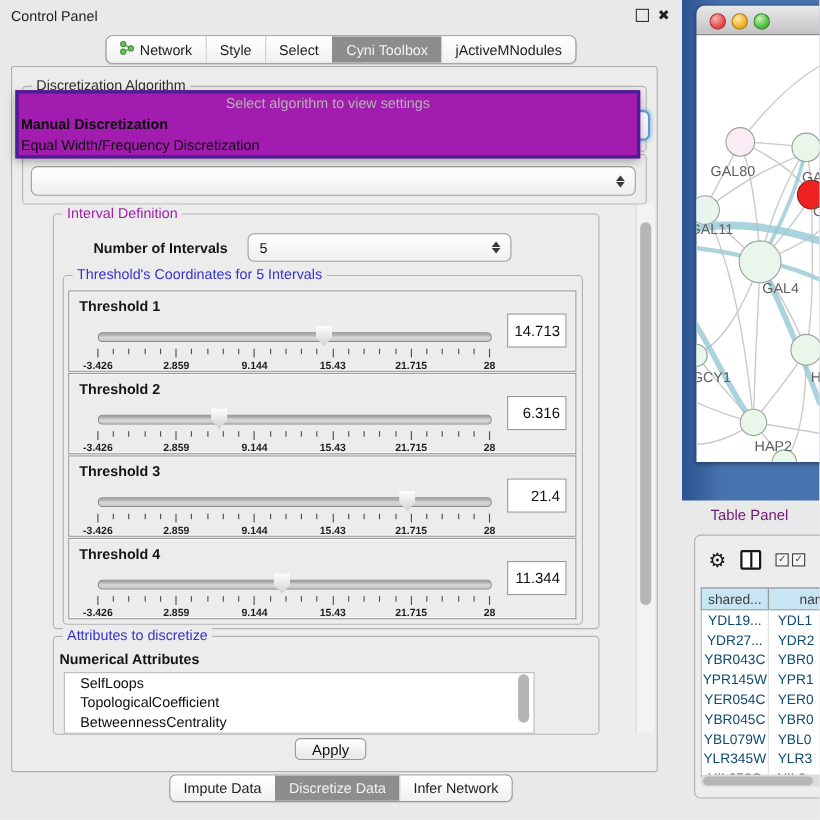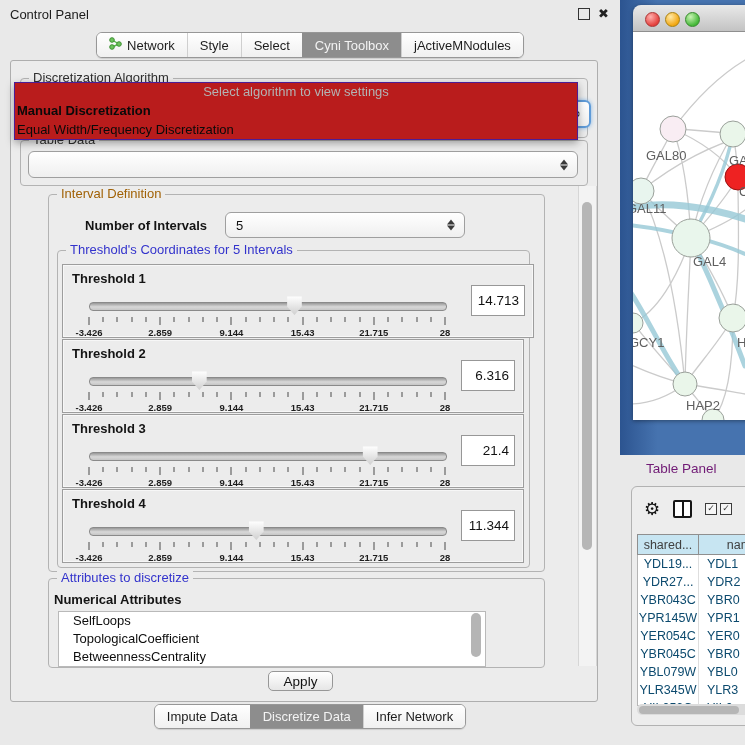--- a/index.html
+++ b/index.html
@@ -23,34 +23,34 @@
   .tab:first-child{border-left:none;}
   .tab.sel{background:#8d8d8d;color:#f3f3f3;border-left-color:#8d8d8d;}
 
   
   .content{left:10px;top:60px;width:586px;height:640px;background:#ececec;
            border:1px solid #aeaeae;border-radius:3px;}
 
   
   .group{position:absolute;border:1px solid #b3b3b3;border-radius:4px;}
   .group>.legend{position:absolute;top:-9px;left:8px;background:#ececec;padding:0 4px;font-size:13px;color:#2f2f2f;}
-  .legend.green{color:#a16207;}
+  .legend.green{color:#a21caf;}
   .legend.blue{color:#3333cc;}
 
   
   .combo{position:absolute;background:linear-gradient(#ffffff,#efefef);border:1px solid #9f9f9f;
          border-radius:6px;font-size:13px;color:#111;display:flex;align-items:center;padding-left:10px;}
   .combo .stepper{position:absolute;right:9px;top:50%;transform:translateY(-50%);display:flex;flex-direction:column;gap:1px;}
   .combo .stepper i{width:0;height:0;border-left:4px solid transparent;border-right:4px solid transparent;}
   .combo .stepper i.up{border-bottom:5px solid #3a3a3a;}
   .combo .stepper i.dn{border-top:5px solid #3a3a3a;}
   .combo.focused{border:2px solid #5f9bd8;box-shadow:0 0 4px #86b7e6;}
 
   
-  .popup{left:14px;top:82px;width:562px;height:56px;background:#b91c1c;border:1px solid #4c1d95;
+  .popup{left:14px;top:82px;width:562px;height:56px;background:#a21caf;border:3px solid #4c1d95;
          box-shadow:0 3px 8px rgba(0,0,0,.35);z-index:50;}
   .popup .prompt{height:18px;text-align:center;font-size:13px;color:#b3b3b3;padding-top:1px;}
   .popup .opt{font-size:13px;color:#0a0a0a;padding:1px 2px;height:17px;}
   .popup .opt.bold{font-weight:bold;}
 
   
   .vtrack{background:#f3f3f3;border-left:1px solid #d6d6d6;border-right:1px solid #d6d6d6;}
   .vthumb,.hthumb{background:#b6b6b6;border-radius:6px;}
 
   
@@ -194,21 +194,21 @@
     <span class="stepper">
         <i class="up"></i>
         <i class="dn"></i>
       </span>
   </div>
 
   <div class="group" style="left:57px;top:250px;width:471px;height:316px;">
     <span class="legend blue">Threshold's Coordinates for 5 Intervals</span>
   </div>
   <div id="thresholds-host">
-      <div class="thpanel" style="top: 264px; padding-left: 10px;">
+      <div class="thpanel" style="top: 264px;">
         <div class="tlabel">Threshold 1</div>
         <div class="sliderzone">
           <div class="track"></div>
           <div class="ticks">
             <i class="major" style="left: 0%;"></i>
             <i class="minor" style="left: 4%;"></i>
             <i class="minor" style="left: 8%;"></i>
             <i class="minor" style="left: 12%;"></i>
             <i class="minor" style="left: 16%;"></i>
             <i class="major" style="left: 20%;"></i>

